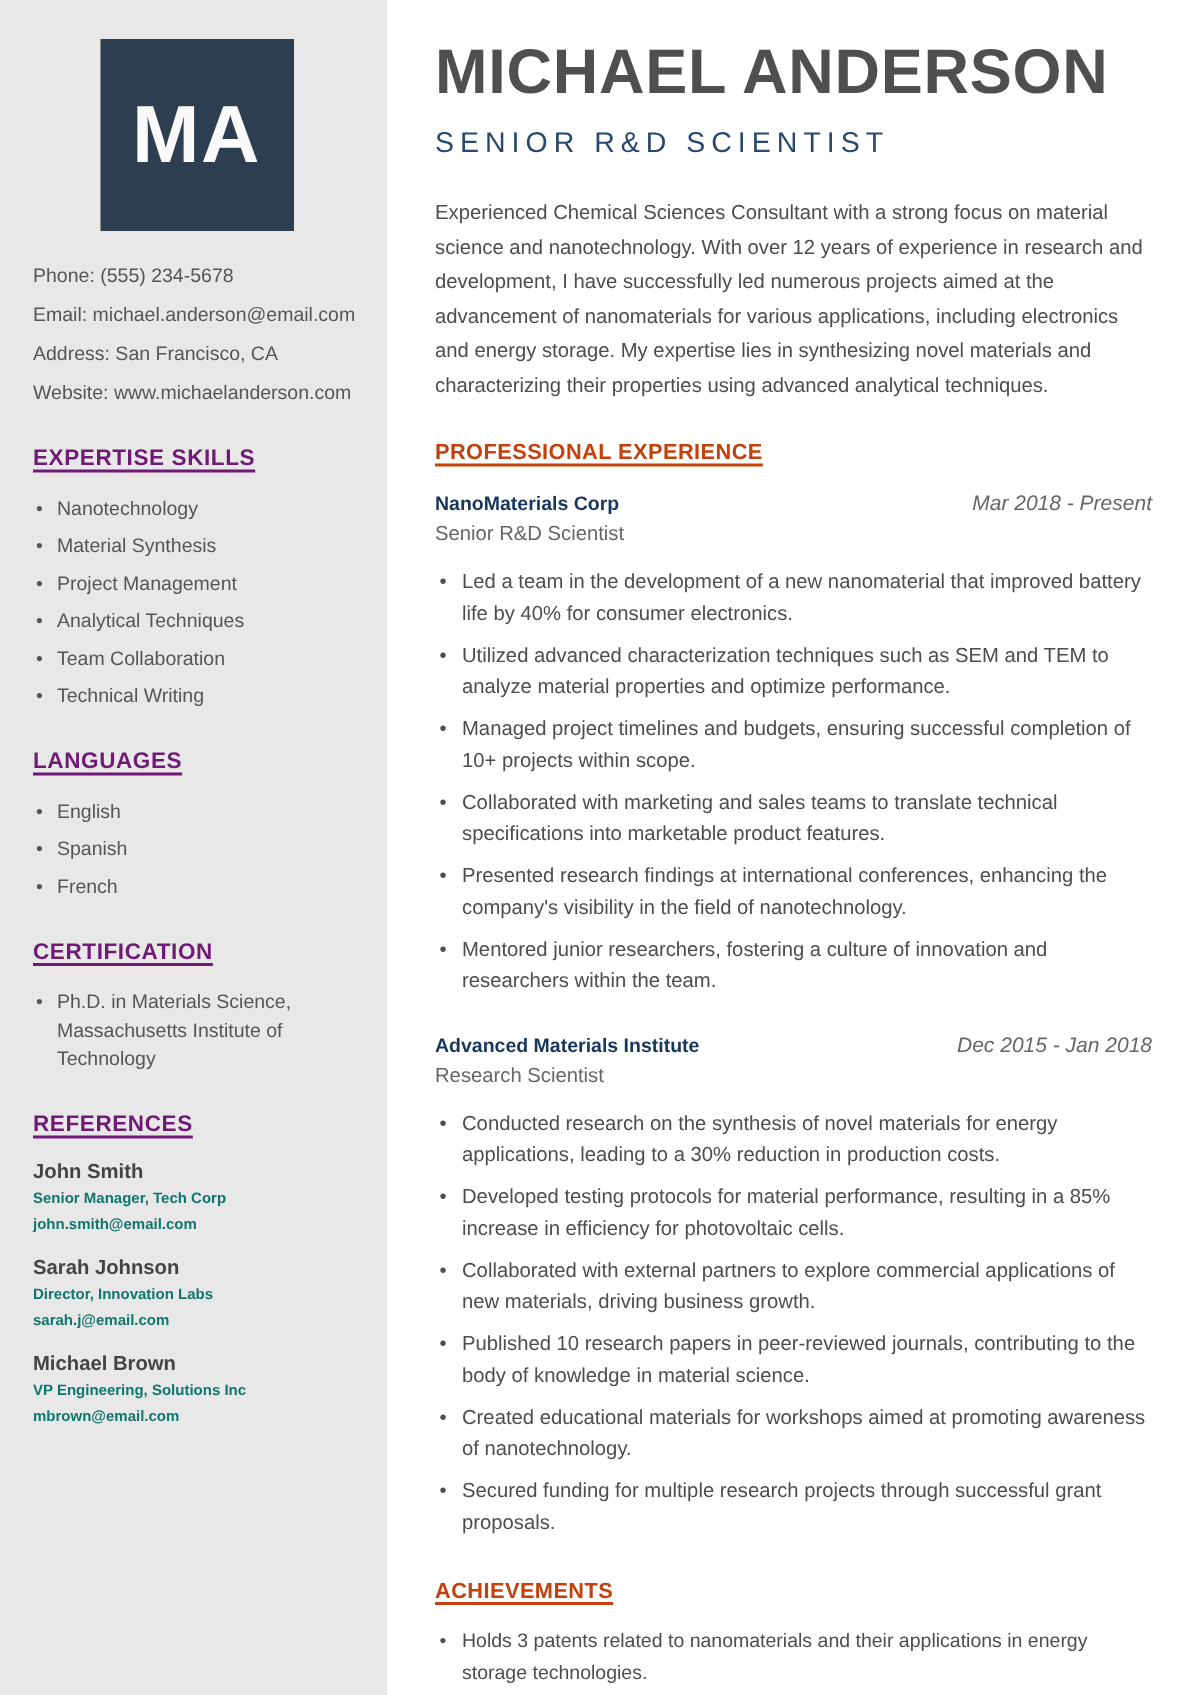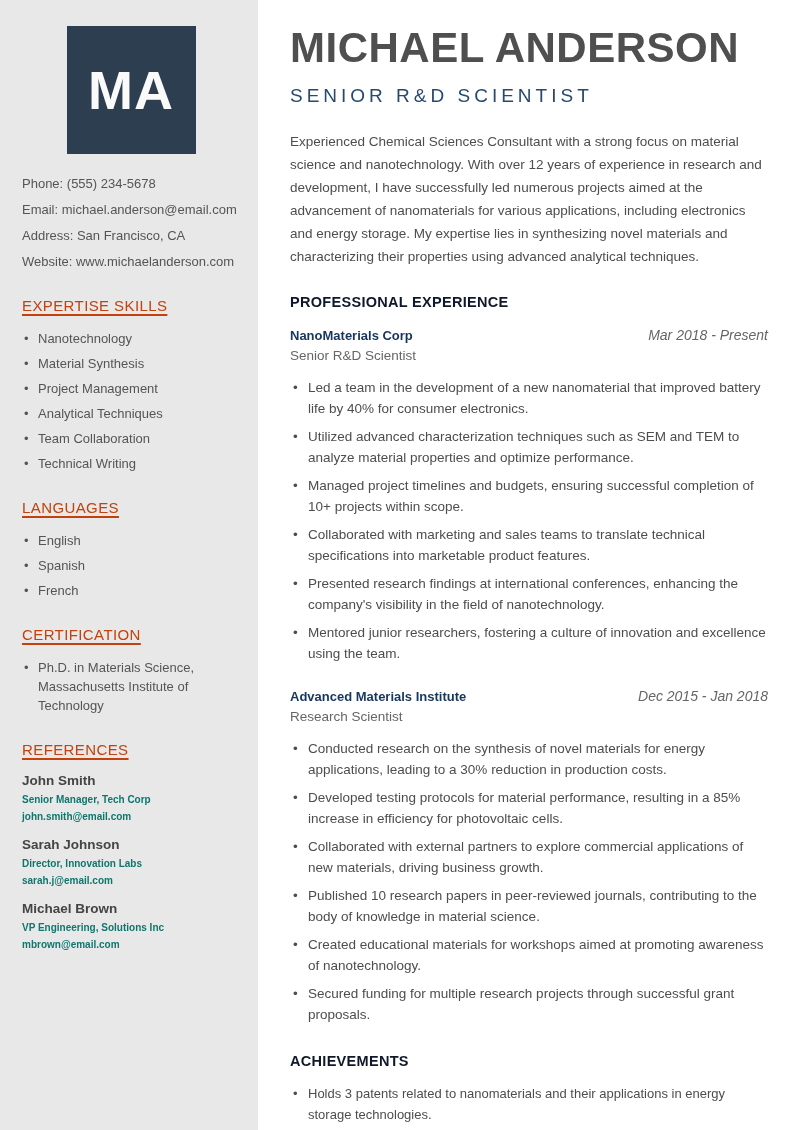--- a/index.html
+++ b/index.html
@@ -26,21 +26,21 @@
   }
   .avatar-text {
     color: #fafafa; font-size: 54px; font-weight: bold; letter-spacing: 1px;
   }
   .contact { margin-top: 21px; margin-bottom: 14px; }
   .contact-line {
     font-size: 13px; color: #555555; line-height: 18px; margin-bottom: 8px;
   }
   .side-section { margin-top: 26px; }
   .side-heading {
-    font-size: 15px; font-weight: normal; color: #c2410c;
+    font-size: 15px; font-weight: bold; color: #701a75;
     letter-spacing: 0.4px;
     text-decoration: underline; text-underline-offset: 3px;
     text-decoration-thickness: 1.5px;
     margin: 0 0 15px 0;
   }
   .side-list { list-style: none; margin: 0; padding: 0; }
   .side-list li {
     position: relative;
     font-size: 13px; color: #555555; line-height: 19px;
     padding-left: 16px; margin-bottom: 6px;
@@ -64,23 +64,23 @@
   }
   .subtitle {
     font-size: 19px; color: #27496d; letter-spacing: 4px;
     margin-top: 15px;
   }
   .summary {
     font-size: 13.5px; color: #4d4d4d; line-height: 23px;
     margin-top: 23px;
   }
   .main-heading {
-    font-size: 14.5px; font-weight: bold; color: #0f172a;
+    font-size: 14.5px; font-weight: bold; color: #c2410c;
     letter-spacing: 0.3px;
-    text-underline-offset: 3px;
+    text-decoration: underline; text-underline-offset: 3px;
     text-decoration-thickness: 1.5px;
     margin: 26px 0 0 0;
   }
   .job { margin-top: 17px; }
   .job-header { display: flex; justify-content: space-between; align-items: baseline; }
   .company { font-size: 13px; font-weight: bold; color: #16365c; }
   .dates { font-size: 14px; font-style: italic; color: #666666; }
   .job-title { font-size: 13.5px; color: #666666; margin-top: 5px; }
   .bullets { list-style: none; margin: 14px 0 0 0; padding: 0; }
   .bullets li {
@@ -171,21 +171,21 @@
         <span class="company">NanoMaterials Corp</span>
         <span class="dates">Mar 2018 - Present</span>
       </div>
       <div class="job-title">Senior R&amp;D Scientist</div>
       <ul class="bullets">
         <li>Led a team in the development of a new nanomaterial that improved battery life by 40% for consumer electronics.</li>
         <li>Utilized advanced characterization techniques such as SEM and TEM to analyze material properties and optimize performance.</li>
         <li>Managed project timelines and budgets, ensuring successful completion of 10+ projects within scope.</li>
         <li>Collaborated with marketing and sales teams to translate technical specifications into marketable product features.</li>
         <li>Presented research findings at international conferences, enhancing the company's visibility in the field of nanotechnology.</li>
-        <li>Mentored junior researchers, fostering a culture of innovation and excellence using the team.</li>
+        <li>Mentored junior researchers, fostering a culture of innovation and researchers within the team.</li>
       </ul>
     </div>
 
     <div class="job">
       <div class="job-header">
         <span class="company">Advanced Materials Institute</span>
         <span class="dates">Dec 2015 - Jan 2018</span>
       </div>
       <div class="job-title">Research Scientist</div>
       <ul class="bullets">

